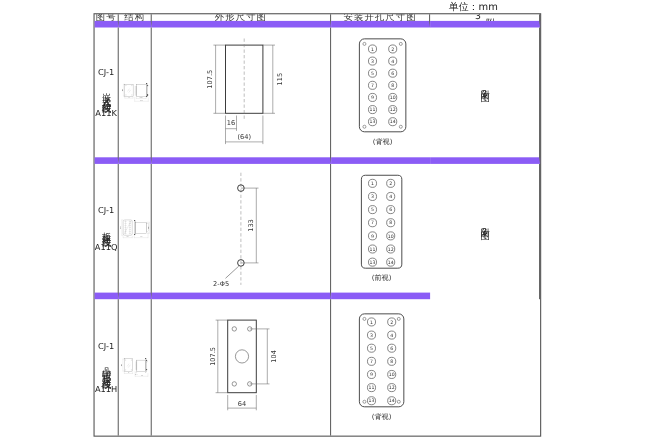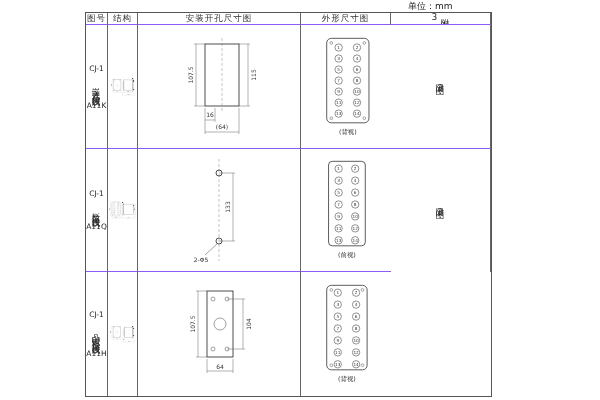--- a/index.html
+++ b/index.html
@@ -17,21 +17,21 @@
   }
   .tbl {
     position:absolute; left:85px; top:12px;
     display:grid;
     grid-template-columns:22px 30px 163px 90px 100px;
     grid-template-rows:12px 124px 123px 124px;
     border:1px solid #555;
   }
   .cell {
     border-right:1px solid #666;
-    border-bottom:1px solid #8b5cf6;
+    border-bottom:6px solid #8b5cf6;
     display:flex; align-items:center; justify-content:center;
     overflow:hidden;
   }
   .cell.lc { border-right:none; }
   .cell.lr { border-bottom:none; }
   .hdr { font-size:8.5px; color:#333; letter-spacing:1px; }
   .fig {
     writing-mode:vertical-rl; text-orientation:upright;
     font-size:8.5px; letter-spacing:3px;
   }
@@ -52,22 +52,22 @@
 </style>
 </head>
 <body>
 
 <div class="unit">单位：mm</div>
 
 <div class="tbl">
 
   <div class="cell hdr">图号</div>
   <div class="cell hdr">结构</div>
+  <div class="cell hdr">外形尺寸图</div>
   <div class="cell hdr">安装开孔尺寸图</div>
-  <div class="cell hdr">外形尺寸图</div>
 
   <div class="cell">
     <span class="fig">附图3</span>
   </div>
   <div class="cell struct">
     <span>CJ-1</span>
     <span class="type">嵌入式后接线</span>
     <span>A11K</span>
   </div>
   <div class="cell">

